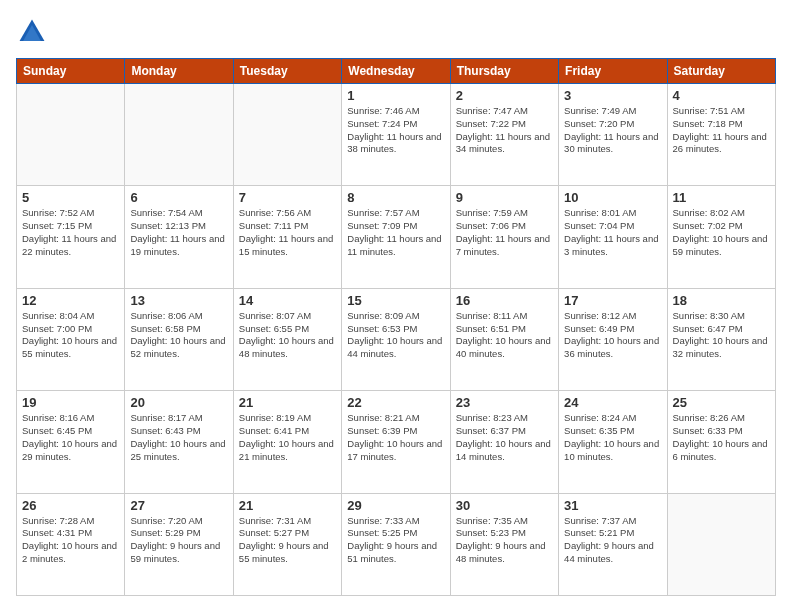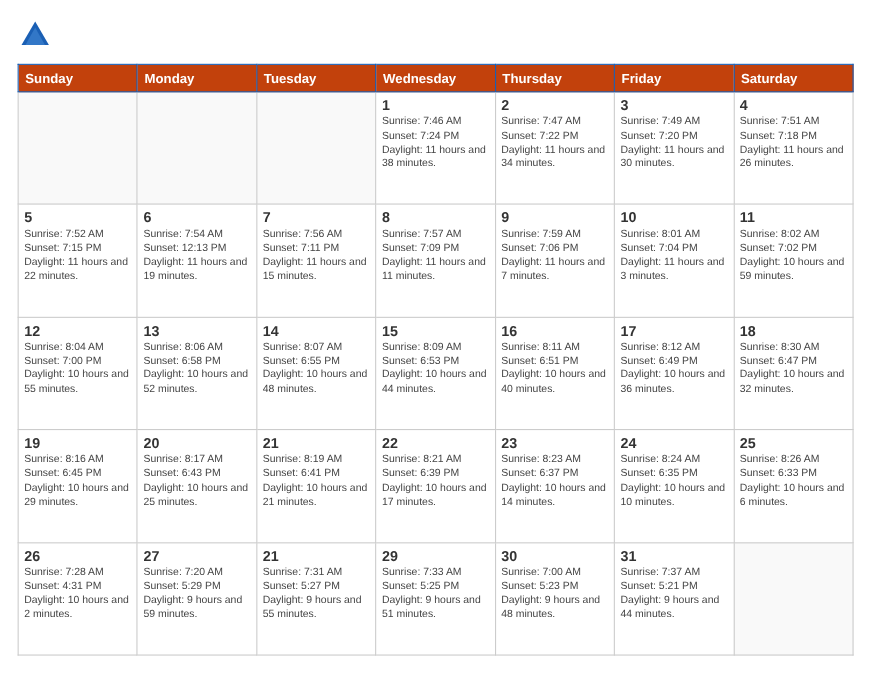--- a/index.html
+++ b/index.html
@@ -348,21 +348,21 @@
           </td>
           <td>
             <span class="day-number">29</span>
             <div class="day-info">Sunrise: 7:33 AM
 Sunset: 5:25 PM
 Daylight: 9 hours
 and 51 minutes.</div>
           </td>
           <td>
             <span class="day-number">30</span>
-            <div class="day-info">Sunrise: 7:00 AM
+            <div class="day-info">Sunrise: 7:35 AM
 Sunset: 5:23 PM
 Daylight: 9 hours
 and 48 minutes.</div>
           </td>
           <td>
             <span class="day-number">31</span>
             <div class="day-info">Sunrise: 7:37 AM
 Sunset: 5:21 PM
 Daylight: 9 hours
 and 44 minutes.</div>

